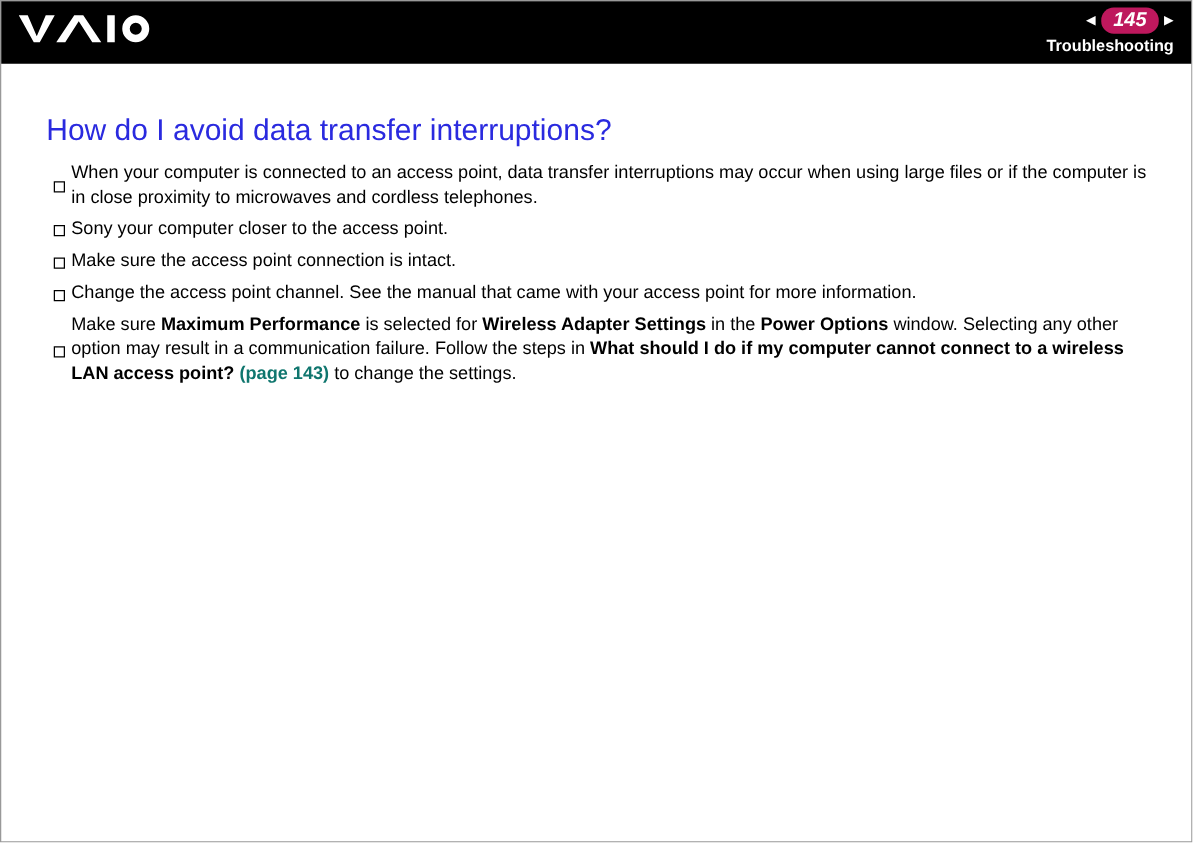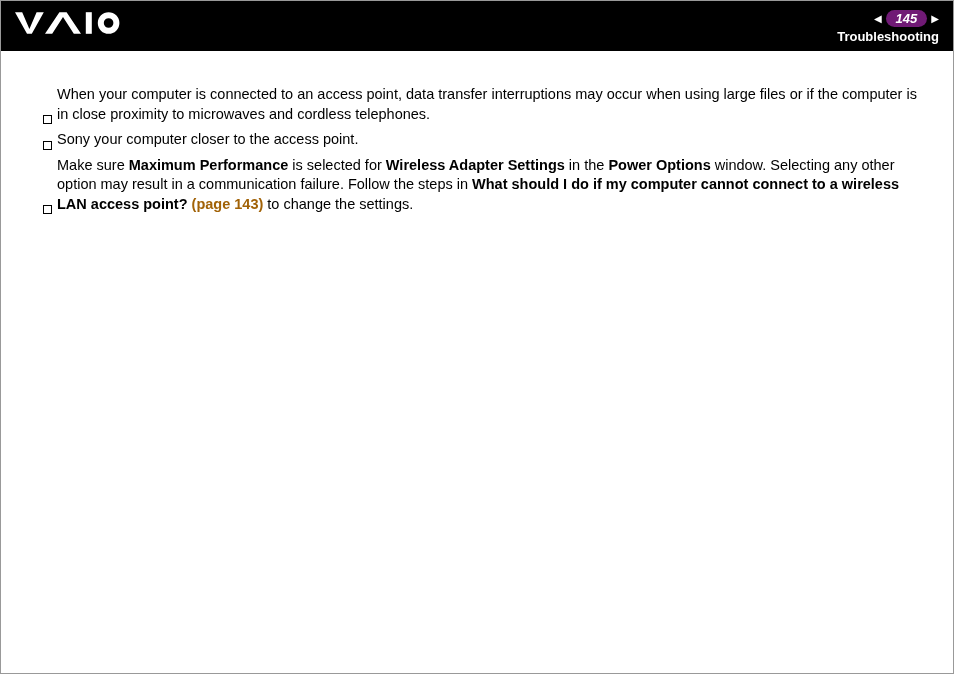--- a/index.html
+++ b/index.html
@@ -3,33 +3,33 @@
 <meta charset="utf-8">
 <style>
   * { box-sizing: border-box; margin: 0; padding: 0; }
   html, body { width: 954px; height: 674px; font-family: Arial, Helvetica, sans-serif; background: #fff; color: #000; }
   .page { width: 954px; height: 674px; border: 1px solid #999; position: relative; }
   .header { background: #000; color: #fff; height: 50px; display: flex; align-items: flex-end; justify-content: space-between; padding: 0 14px 6px 14px; }
   .logo { display: flex; align-items: center; height: 100%; }
   .logo svg { height: 24px; width: auto; }
   .header-right { text-align: right; font-size: 12px; line-height: 1.2; color:#fff; }
   .pagewidget { display: inline-flex; align-items: center; gap: 4px; vertical-align: middle; }
-  .pagewidget .pill { background: #701a75; color:#fff; font-style: italic; font-weight: bold; font-size: 13px; padding: 1px 10px; border-radius: 10px; }
+  .pagewidget .pill { background: #be185d; color:#fff; font-style: italic; font-weight: bold; font-size: 16px; padding: 1px 10px; border-radius: 10px; }
   .pagewidget .arrow { color: #fff; font-size: 10px; }
   .section-label { font-weight: bold; font-size: 13px; margin-top: 2px; text-align: right; }
   .content { padding: 34px 28px 20px 36px; }
   h2 { color: #2a2adf; font-weight: 400; font-size: 24px; margin-bottom: 10px; margin-top: 6px; }
   h2 + ul { margin-bottom: 18px; }
   ul { list-style: none; padding: 0; }
-  li { display: flex; align-items: flex-end; font-size: 14.5px; line-height: 1.35; margin-bottom: 6px; }
+  li { display: flex; align-items: center; font-size: 14.5px; line-height: 1.35; margin-bottom: 6px; }
   li .bullet { flex: 0 0 20px; display:flex; justify-content:center; padding-top:2px; }
   li .bullet span { display:inline-block; width:9px; height:9px; border:1.5px solid #000; }
   li .txt { flex: 1; }
   .b { font-weight: bold; }
-  .link { color: #a16207; font-weight: bold; }
+  .link { color: #0f766e; font-weight: bold; }
 </style>
 </head>
 <body>
 
 <div class="page">
   <div class="header">
     <div class="logo">
       <svg viewBox="0 0 200 40" width="120" height="24">
         <g fill="#fff">
           <path d="M0 2 L12 2 L24 30 L36 2 L48 2 L28 38 L20 38 Z"></path>
@@ -43,36 +43,49 @@
       <div class="pagewidget">
         <span class="arrow">◀</span>
         <span class="pill">145</span>
         <span class="arrow">▶</span>
       </div>
       <div class="section-label">Troubleshooting</div>
     </div>
   </div>
 
   <div class="content" id="content">
+      <h2>How do I avoid data transfer interruptions?</h2>
       <ul>
         <li>
           <span class="bullet">
             <span></span>
           </span>
           <span class="txt"><span>When your computer is connected to an access point, data transfer interruptions may occur when using large files or if the computer is in close proximity to microwaves and cordless telephones.</span></span>
         </li>
         <li>
           <span class="bullet">
             <span></span>
           </span>
           <span class="txt"><span>Sony your computer closer to the access point.</span></span>
         </li>
         <li>
           <span class="bullet">
             <span></span>
           </span>
+          <span class="txt"><span>Make sure the access point connection is intact.</span></span>
+        </li>
+        <li>
+          <span class="bullet">
+            <span></span>
+          </span>
+          <span class="txt"><span>Change the access point channel. See the manual that came with your access point for more information.</span></span>
+        </li>
+        <li>
+          <span class="bullet">
+            <span></span>
+          </span>
           <span class="txt"><span>Make sure </span><span class="b">Maximum Performance</span><span> is selected for </span><span class="b">Wireless Adapter Settings</span><span> in the </span><span class="b">Power Options</span><span> window. Selecting any other option may result in a communication failure. Follow the steps in </span><span class="b">What should I do if my computer cannot connect to a wireless LAN access point? </span><span class="link">(page 143)</span><span> to change the settings.</span></span>
         </li>
       </ul>
       <ul>
       </ul>
     </div>
 </div>
 
 </body></html>

